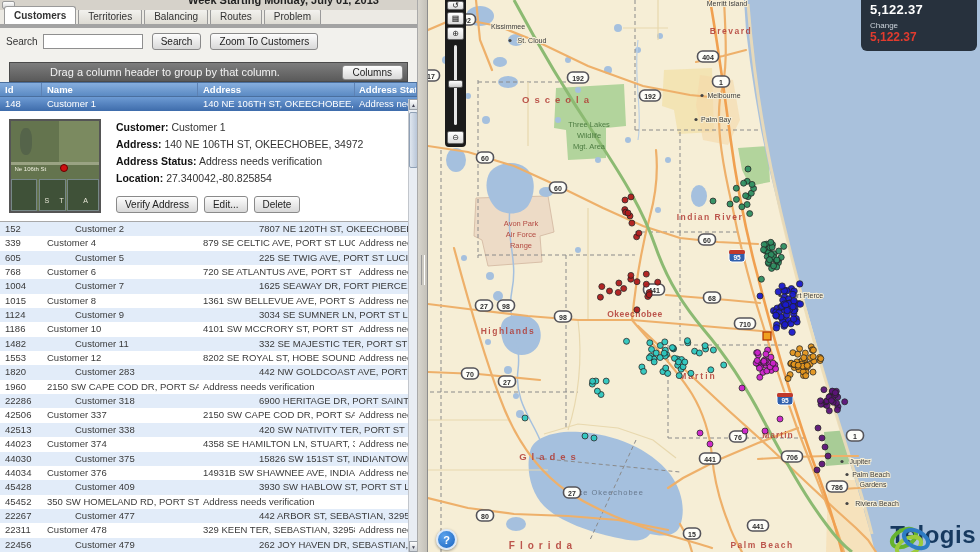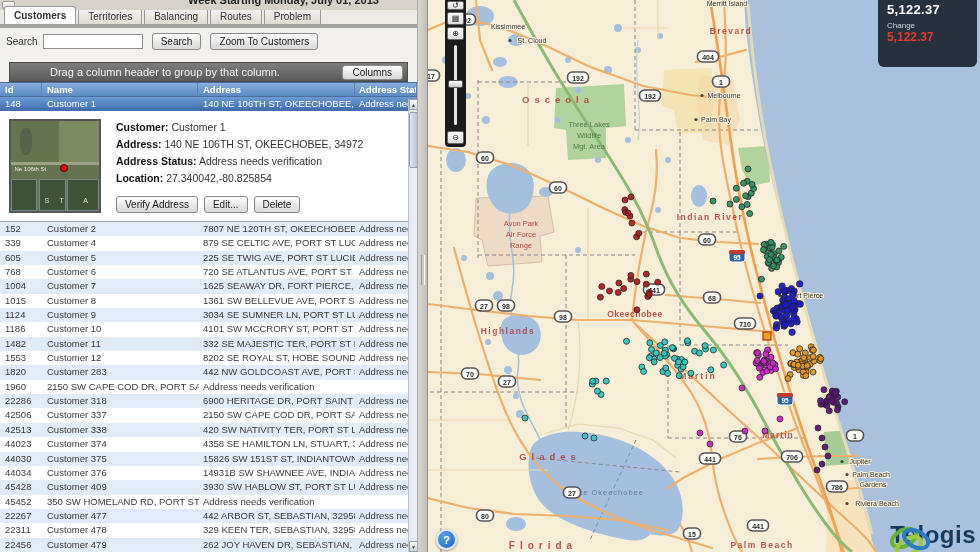--- a/index.html
+++ b/index.html
@@ -45,41 +45,41 @@
   #thumb .strip{position:absolute;bottom:0;height:36%;background:#3f5138;border:1px solid #788;}
   #thumb .s1{left:0;width:30%;} #thumb .s2{left:32%;width:30%;} #thumb .s3{left:64%;width:36%;}
   #thumb .glyph{position:absolute;color:#e8e8d8;font-size:7px;bottom:8%;}
   #dfields{position:absolute;left:116px;top:10px;font-size:10.5px;color:#333;}
   #dfields .frow{margin-bottom:5px;}
   #dfields b{color:#111;}
   #detail-buttons{position:absolute;left:116px;bottom:8px;display:flex;gap:6px;}
   
   #rows{flex:1;overflow:hidden;background:#fff;}
   .trow{height:14.35px;display:flex;font-size:9.5px;color:#3a3a3a;line-height:14px;}
-  .alt1{background:#e2ecf9;} .alt2{background:#ffffff;}
+  .alt1{background:#e2ecf9;gap:28px;} .alt2{background:#ffffff;}
   
   #vscroll{position:absolute;right:0px;top:99px;bottom:0;width:9px;background:#e9edf3;border-left:1px solid #c2c6cc;}
   #vscroll .sb-up{position:absolute;top:0;left:0;width:9px;height:11px;background:linear-gradient(#fdfdfd,#cfd4da);border:1px solid #9aa0a8;font-size:5px;color:#445;text-align:center;line-height:10px;}
   #vscroll .sb-thumb{position:absolute;top:13px;left:0;width:9px;height:56px;background:linear-gradient(90deg,#dfe6ef,#b9c6d8);border:1px solid #8fa0b5;border-radius:2px;}
   #vscroll .sb-dn{position:absolute;bottom:0;left:0;width:9px;height:11px;background:linear-gradient(#fdfdfd,#cfd4da);border:1px solid #9aa0a8;font-size:5px;color:#445;text-align:center;line-height:10px;}
   
   #divider{width:11px;height:552px;background:linear-gradient(90deg,#d8d5cd,#c4c1b9);border-left:1px solid #aaa;border-right:1px solid #8d8d8d;flex:0 0 11px;position:relative;}
   #divider .grip{position:absolute;left:3px;top:255px;width:4px;height:30px;border-left:1px solid #999;border-right:1px solid #fff;}
   
   #map{position:relative;width:552px;height:552px;flex:0 0 552px;overflow:hidden;background:#f6eed6;}
   #map svg{position:absolute;left:0;top:0;}
   
   #zoombar{position:absolute;left:17px;top:0;width:21px;height:147px;background:#1b1b1b;border-radius:0 0 4px 4px;display:flex;flex-direction:column;align-items:center;padding:1px 0 3px 0;z-index:5;}
   .zbtn{width:17px;height:13px;background:linear-gradient(#ffffff,#dcdcdc);border:1px solid #666;border-radius:2px;font-size:8px;line-height:11px;text-align:center;color:#222;margin-top:2px;}
   .zbtn.cut{height:9px;line-height:7px;margin-top:0;}
   #zslider{flex:1;width:17px;position:relative;margin-top:3px;margin-bottom:2px;}
   #zslider .track{position:absolute;left:7px;top:2px;bottom:2px;width:3px;background:#e6e6e6;border-radius:2px;}
   #zslider .handle{position:absolute;left:1px;top:44%;width:15px;height:8px;background:linear-gradient(#fff,#ccc);border:1px solid #555;border-radius:2px;}
   
-  #stats{position:absolute;top:0;right:3px;width:99px;background:rgba(32,41,52,.95);border-radius:0 0 6px 6px;padding:2px 9px 23px 9px;z-index:5;}
+  #stats{position:absolute;top:0;right:3px;width:116px;background:rgba(32,41,52,.95);border-radius:0 0 6px 6px;padding:2px 9px 7px 9px;z-index:5;}
   #stats .val{font-size:13px;font-weight:bold;color:#fff;letter-spacing:.3px;}
   #stats .chl{font-size:8px;color:#cdd4dc;margin-top:4px;}
   #stats .chv{font-size:12px;font-weight:bold;color:#e23b2e;}
   
   #help{position:absolute;left:8px;bottom:2px;width:21px;height:21px;border-radius:50%;background:radial-gradient(circle at 35% 30%,#5aa2ec,#1a64c0);border:2px solid #dce9f8;color:#fff;font-weight:bold;font-size:11px;text-align:center;line-height:19px;box-shadow:0 1px 3px rgba(0,0,0,.4);z-index:5;}
   
   #logo{position:absolute;right:4px;bottom:3px;display:flex;align-items:center;z-index:5;}
   #logo .txt{font-size:24px;font-weight:bold;color:#16395f;letter-spacing:.5px;margin-left:2px;}
   text{font-family:"Liberation Sans",sans-serif;}
 </style>

